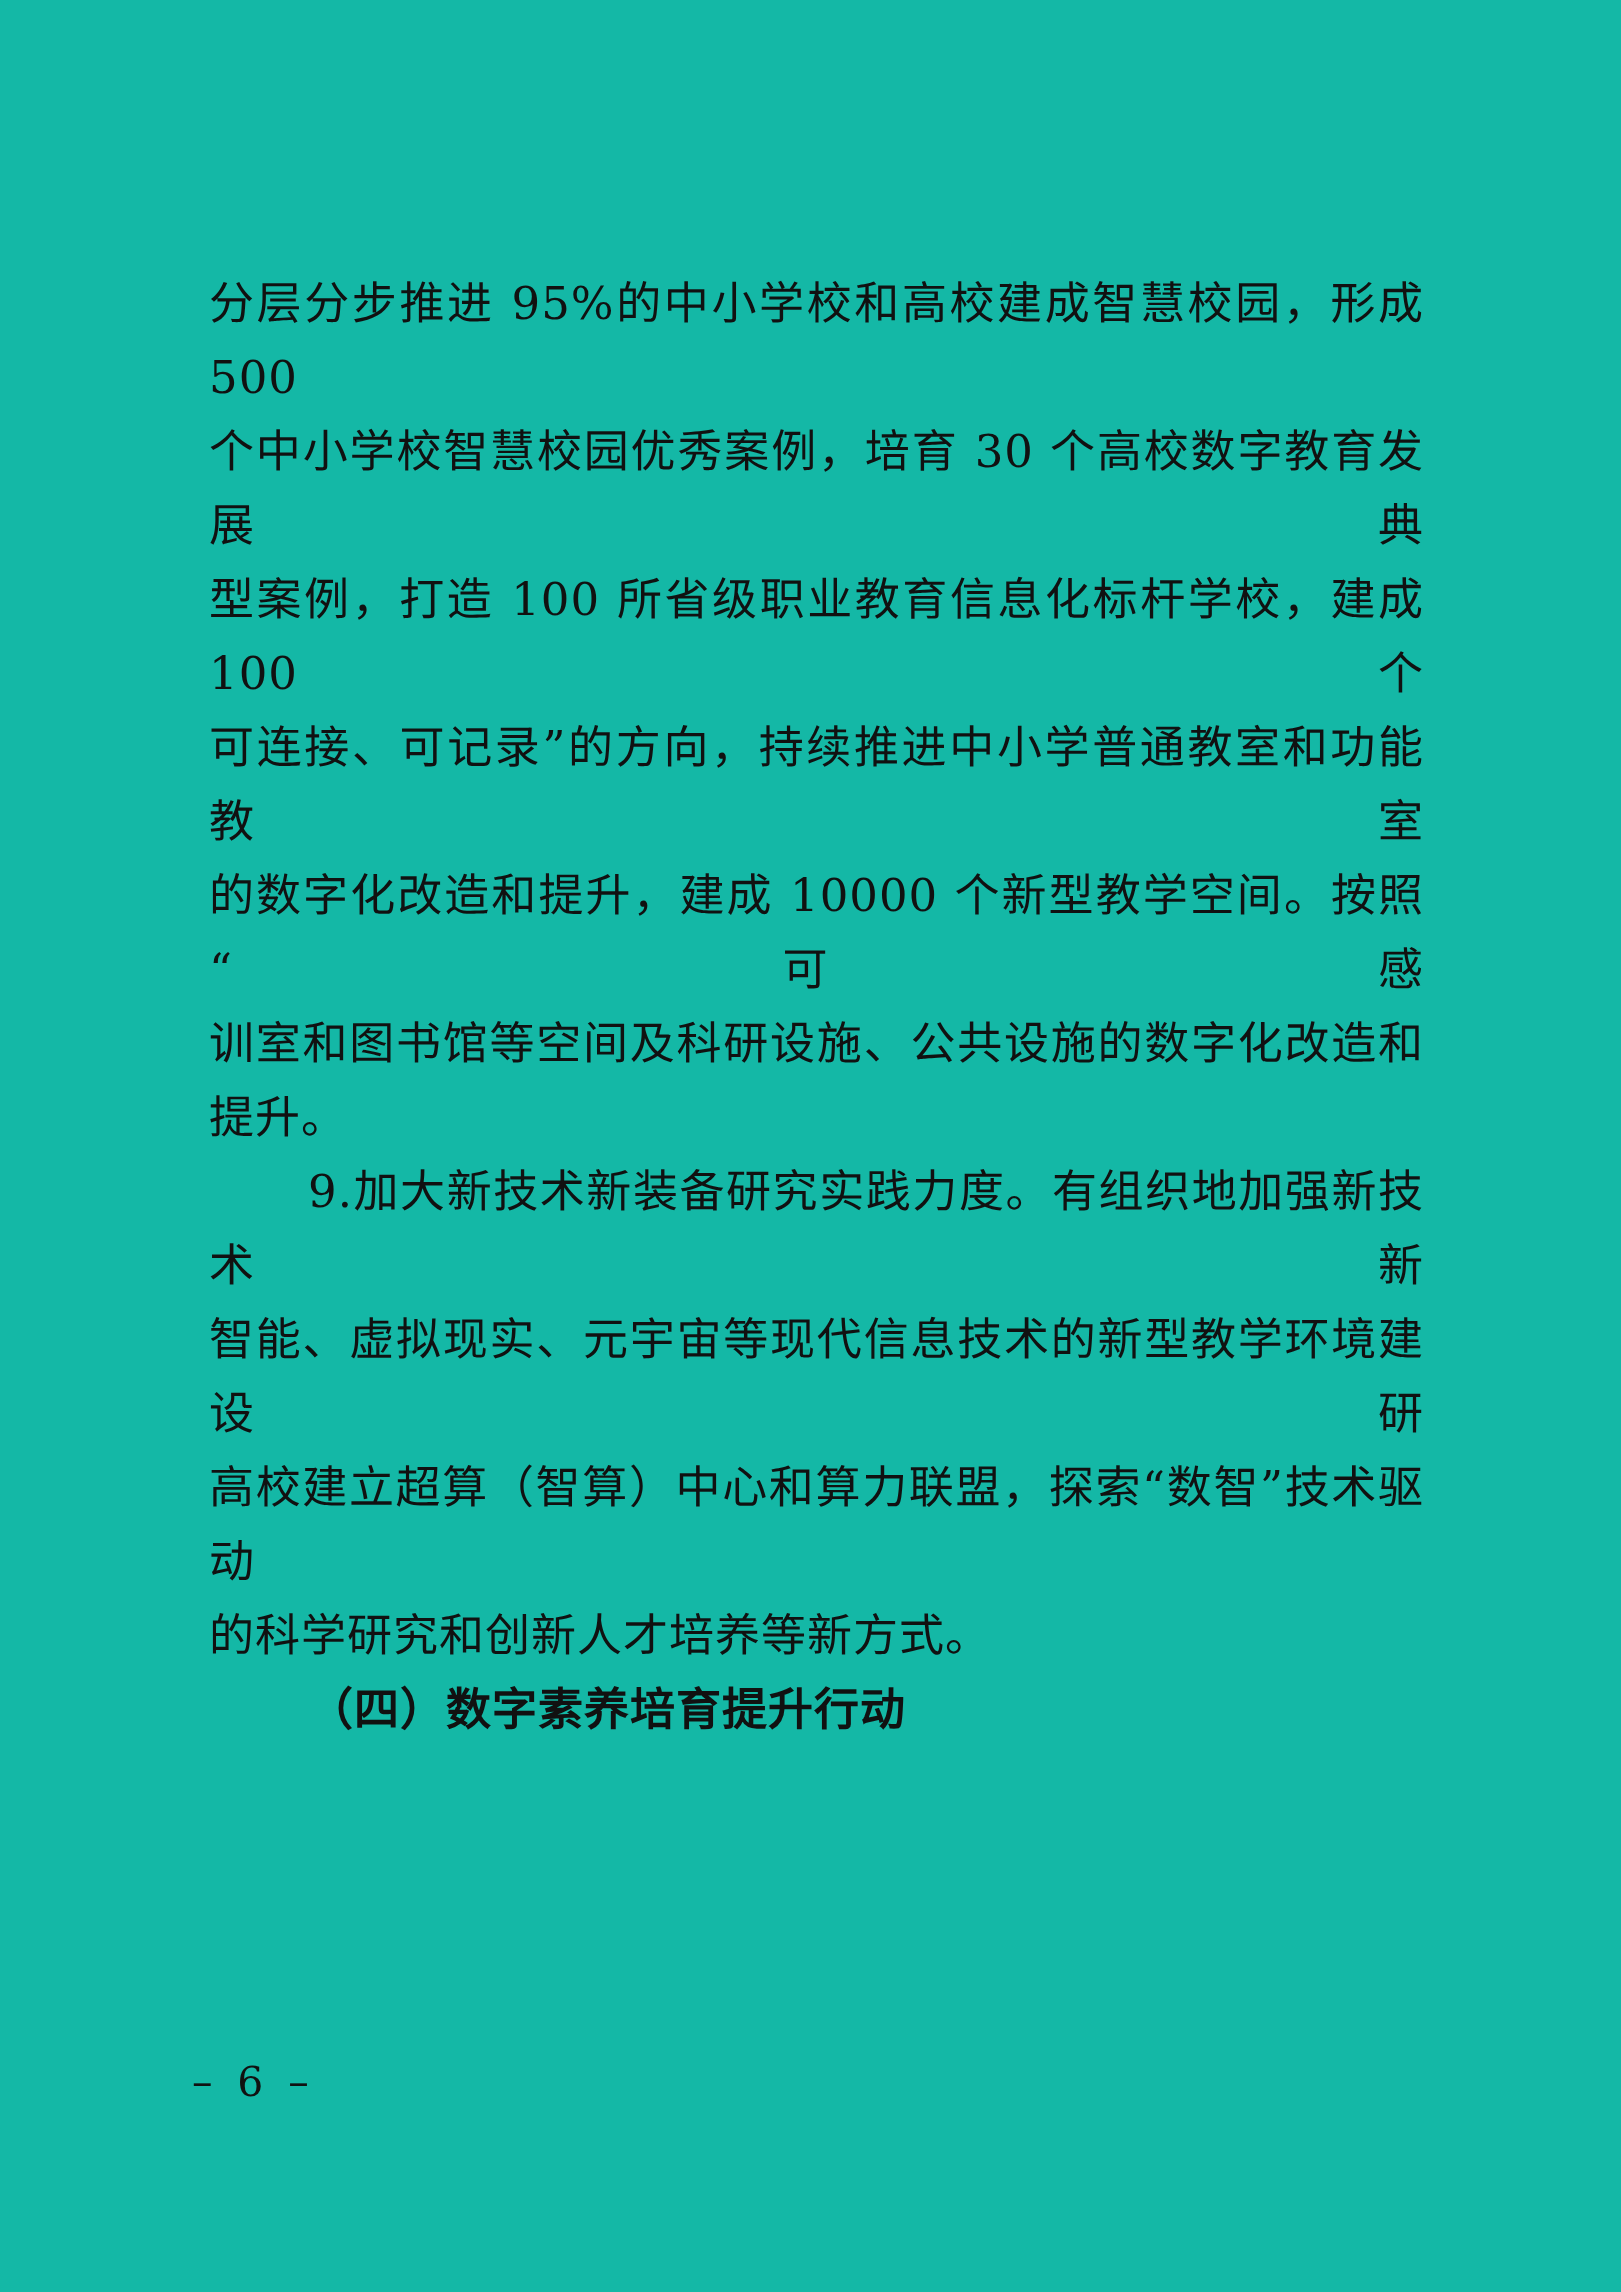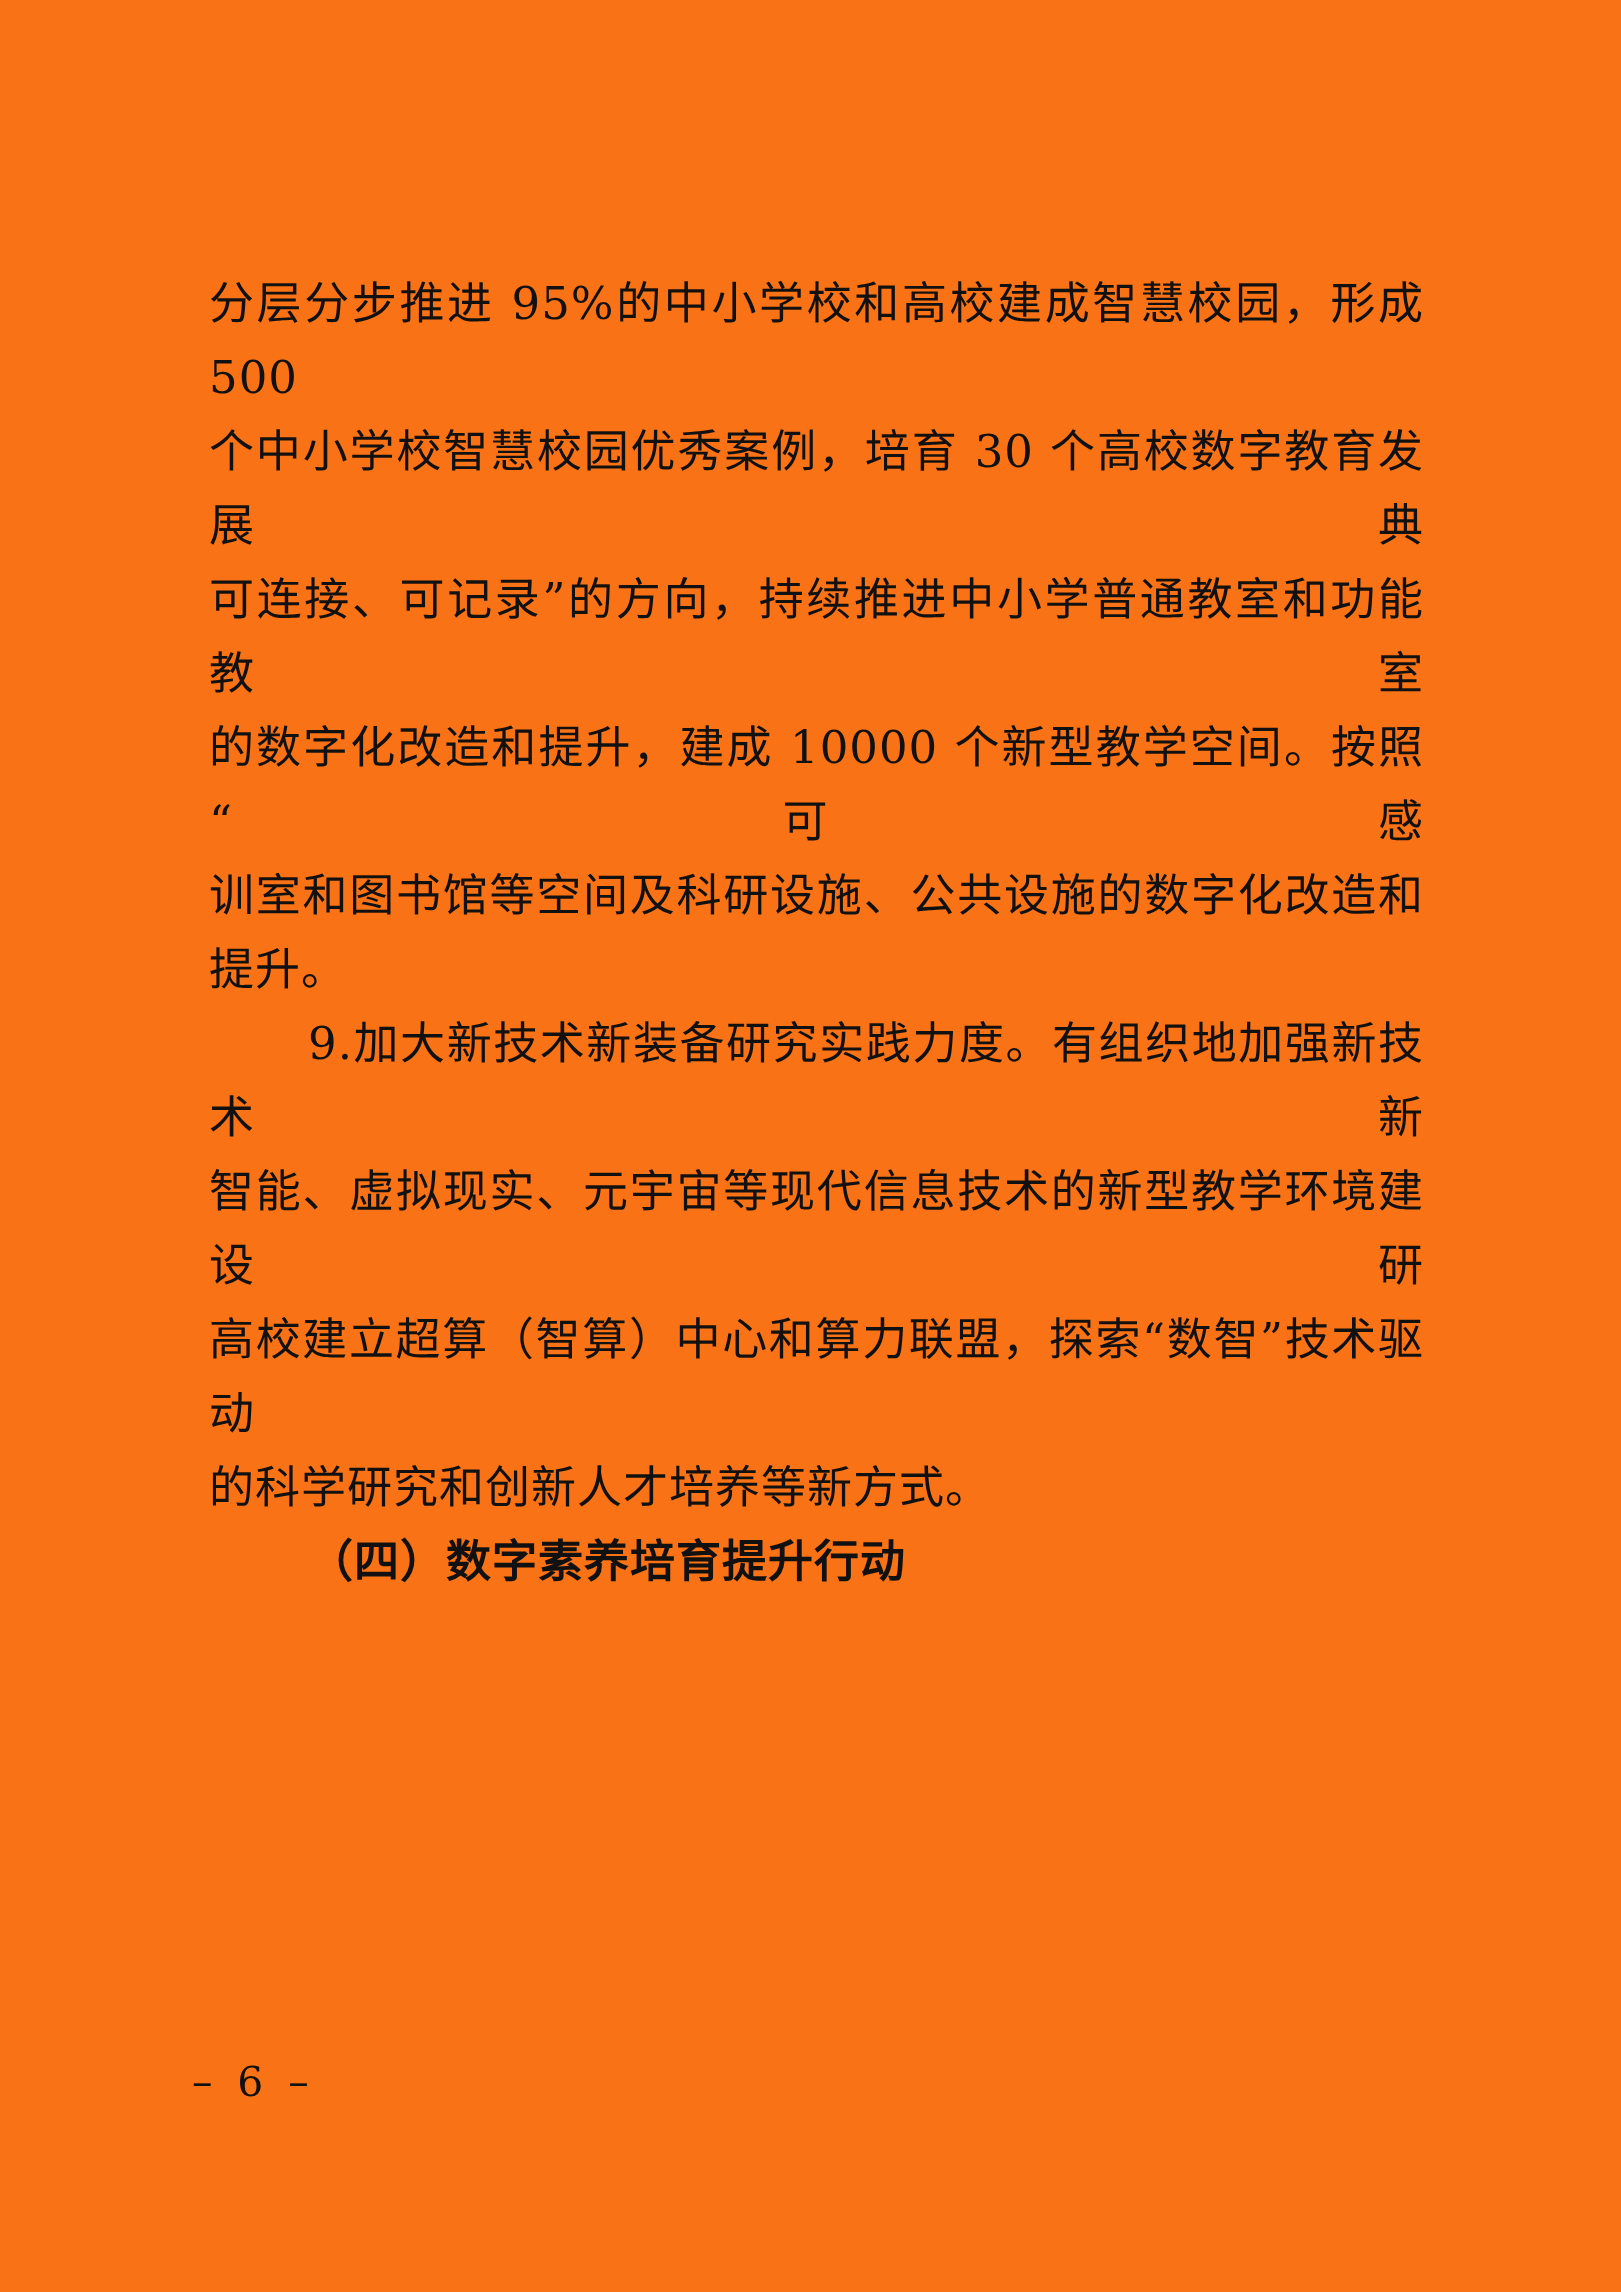--- a/index.html
+++ b/index.html
@@ -5,21 +5,21 @@
   html, body {
     margin: 0;
     padding: 0;
     background: #888;
   }
   .page {
     position: relative;
     width: 1621px;
     height: 2293px;
     margin: 0 auto;
-    background: #f97316;
+    background: #14b8a6;
     color: #111111;
     font-family: "DejaVu Serif", "Liberation Serif", serif;
     overflow: hidden;
   }
   .text-block {
     position: absolute;
     left: 209px;
     top: 267px;
     width: 1215px;
     font-size: 45px;
@@ -52,20 +52,21 @@
   }
 </style>
 </head>
 <body>
 
 <div class="page">
   <div class="text-block">
       <div class="para body">
         <div class="line">分层分步推进 95%的中小学校和高校建成智慧校园，形成 500</div>
         <div class="line">个中小学校智慧校园优秀案例，培育 30 个高校数字教育发展典</div>
+        <div class="line">型案例，打造 100 所省级职业教育信息化标杆学校，建成 100 个</div>
         <div class="line">可连接、可记录”的方向，持续推进中小学普通教室和功能教室</div>
         <div class="line">的数字化改造和提升，建成 10000 个新型教学空间。按照“可感</div>
         <div class="line lastline">训室和图书馆等空间及科研设施、公共设施的数字化改造和提升。</div>
       </div>
       <div class="para body">
         <div class="line indent">9.加大新技术新装备研究实践力度。有组织地加强新技术新</div>
         <div class="line">智能、虚拟现实、元宇宙等现代信息技术的新型教学环境建设研</div>
         <div class="line">高校建立超算（智算）中心和算力联盟，探索“数智”技术驱动</div>
         <div class="line lastline">的科学研究和创新人才培养等新方式。</div>
       </div>

